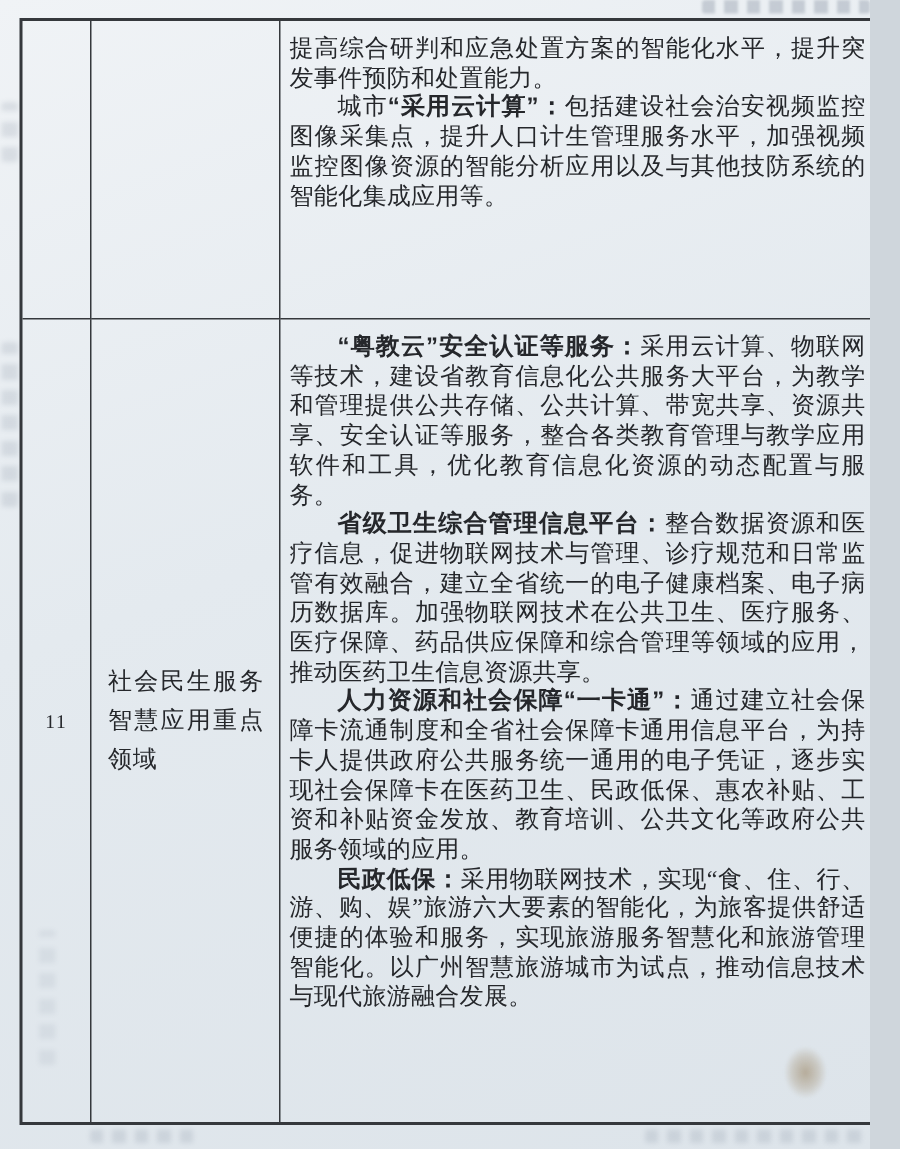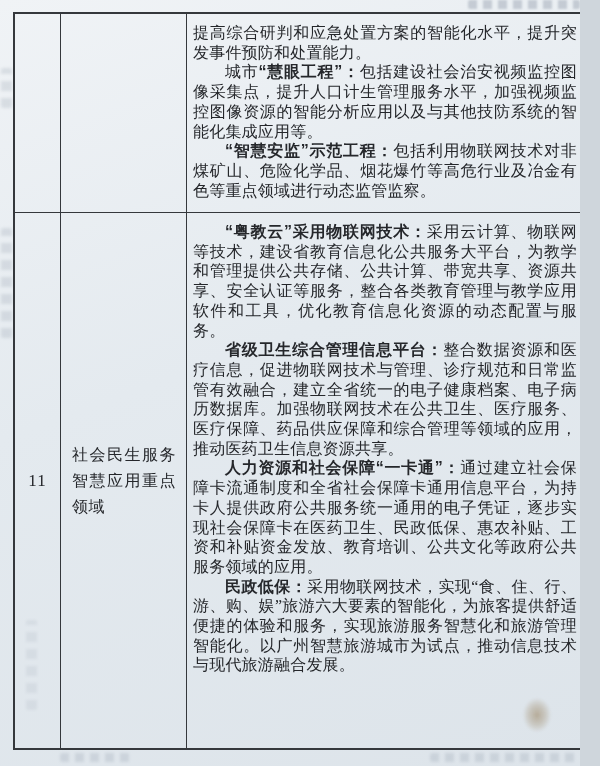--- a/index.html
+++ b/index.html
@@ -58,21 +58,21 @@
     grid-template-rows:199px 1fr;
   }
   .cell{
     color:var(--ink);
     overflow:hidden;
   }
   .cell.cb{border-bottom:1.5px solid var(--line);}
   .cell.cr{border-right:1.5px solid var(--line);}
   .cell.num{
     display:flex;align-items:center;justify-content:center;
-    font-size:17px;letter-spacing:1px;
+    font-size:13px;letter-spacing:1px;
   }
   .cell.cat{
     display:flex;align-items:center;
     padding:0 10px 0 11px;
     font-size:16px;line-height:26px;
     letter-spacing:.5px;
     text-align:justify;
   }
   .cell.content{
     padding:9px 5px 0 6px;
@@ -105,29 +105,28 @@
   <div class="ghost h g9"></div>
   <div class="ghost h g10"></div>
   <div class="stain"></div>
 
   <div class="doc-table">
 
     <div class="cell num cb cr"></div>
     <div class="cell cat cb cr"></div>
     <div class="cell content cb">
         <p class="para"><span>提高综合研判和应急处置方案的智能化水平，提升突发事件预防和处置能力。</span></p>
-        <p class="para indent"><span>城市</span><span class="lead">“慧眼工程”：</span><span>包括建设社会治安视频监控图像采集点，提升人口计生管理服务水平，加强视频监控图像资源的智能分析应用以及与其他技防系统的智能化集成应用等。</span></p>
-        <p class="para indent"><span class="lead">“智慧安监”示范工程：</span><span>包括利用物联网技术对非煤矿山、危险化学品、烟花爆竹等高危行业及冶金有色等重点领域进行动态监管监察。</span></p>
+        <p class="para indent"><span>城市</span><span class="lead">“采用云计算”：</span><span>包括建设社会治安视频监控图像采集点，提升人口计生管理服务水平，加强视频监控图像资源的智能分析应用以及与其他技防系统的智能化集成应用等。</span></p>
       </div>
 
     <div class="cell num cr">11</div>
     <div class="cell cat cr">
       <span>社会民生服务智慧应用重点领域</span>
     </div>
     <div class="cell content">
-        <p class="para indent"><span class="lead">“粤教云”采用物联网技术：</span><span>采用云计算、物联网等技术，建设省教育信息化公共服务大平台，为教学和管理提供公共存储、公共计算、带宽共享、资源共享、安全认证等服务，整合各类教育管理与教学应用软件和工具，优化教育信息化资源的动态配置与服务。</span></p>
+        <p class="para indent"><span class="lead">“粤教云”安全认证等服务：</span><span>采用云计算、物联网等技术，建设省教育信息化公共服务大平台，为教学和管理提供公共存储、公共计算、带宽共享、资源共享、安全认证等服务，整合各类教育管理与教学应用软件和工具，优化教育信息化资源的动态配置与服务。</span></p>
         <p class="para indent"><span class="lead">省级卫生综合管理信息平台：</span><span>整合数据资源和医疗信息，促进物联网技术与管理、诊疗规范和日常监管有效融合，建立全省统一的电子健康档案、电子病历数据库。加强物联网技术在公共卫生、医疗服务、医疗保障、药品供应保障和综合管理等领域的应用，推动医药卫生信息资源共享。</span></p>
         <p class="para indent"><span class="lead">人力资源和社会保障“一卡通”：</span><span>通过建立社会保障卡流通制度和全省社会保障卡通用信息平台，为持卡人提供政府公共服务统一通用的电子凭证，逐步实现社会保障卡在医药卫生、民政低保、惠农补贴、工资和补贴资金发放、教育培训、公共文化等政府公共服务领域的应用。</span></p>
         <p class="para indent"><span class="lead">民政低保：</span><span>采用物联网技术，实现“食、住、行、游、购、娱”旅游六大要素的智能化，为旅客提供舒适便捷的体验和服务，实现旅游服务智慧化和旅游管理智能化。以广州智慧旅游城市为试点，推动信息技术与现代旅游融合发展。</span></p>
       </div>
 
   </div>
 </div>
 
 </body></html>

